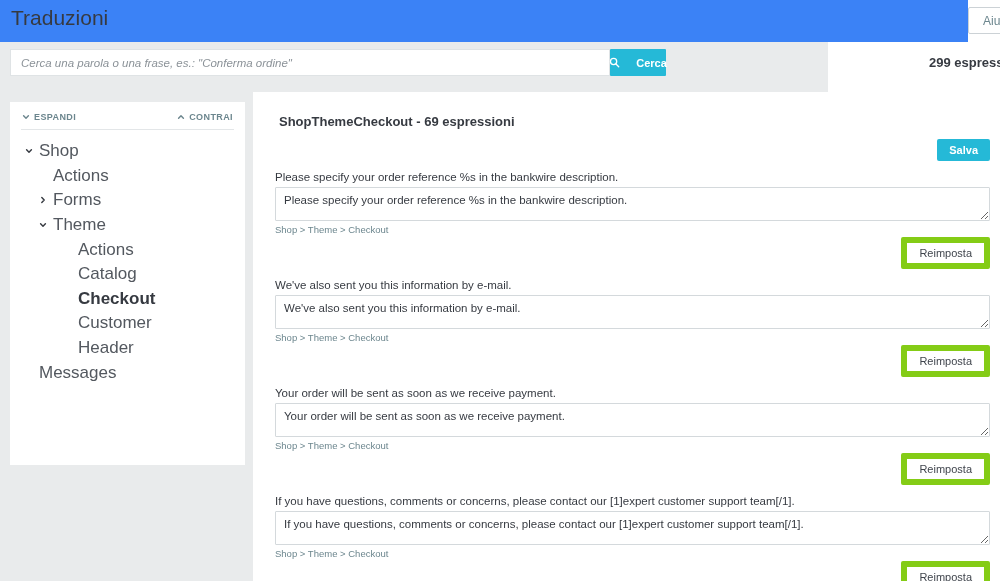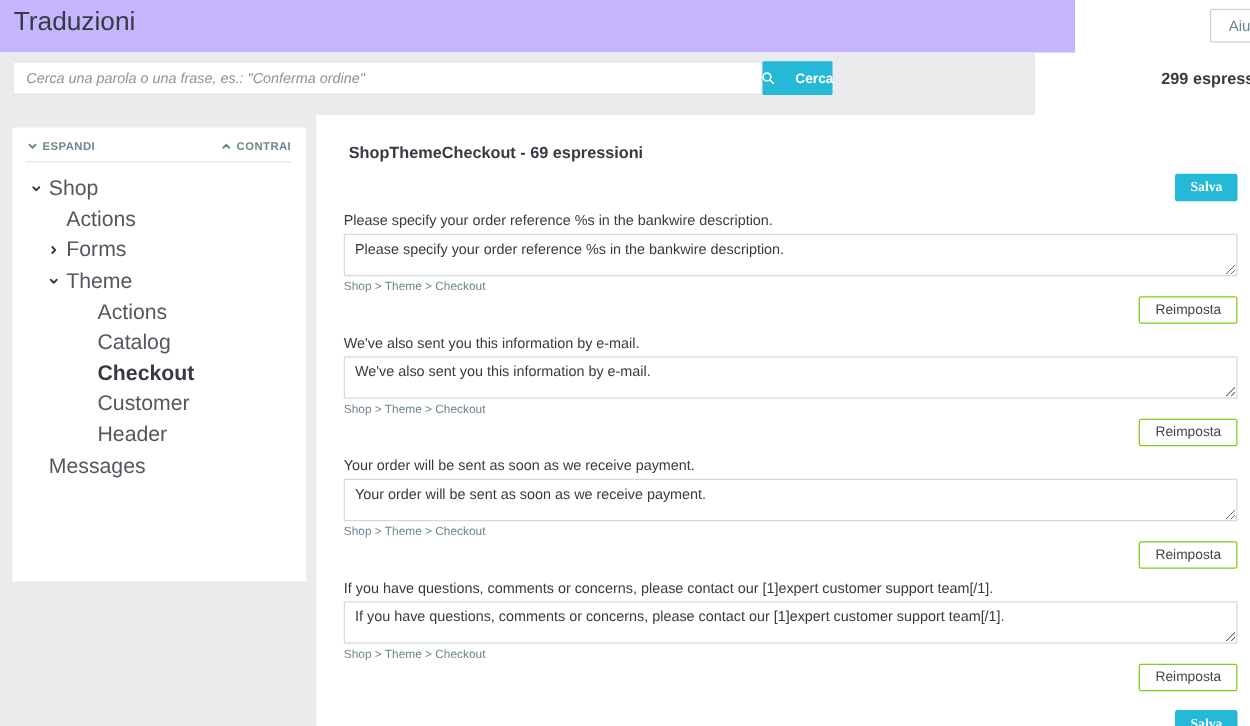--- a/index.html
+++ b/index.html
@@ -6,21 +6,21 @@
   html, body {
     margin: 0; padding: 0;
     width: 1000px; height: 581px;
     overflow: hidden;
     background: #ffffff;
     font-family: "Liberation Sans", sans-serif;
   }
   .page { position: relative; width: 1000px; height: 581px; }
 
   
-  .top-header { position: absolute; top: 0; left: 0; width: 860px; height: 42px; background: #c4b5fd; }
+  .top-header { position: absolute; top: 0; left: 0; width: 968px; height: 42px; background: #3b82f6; }
   .page-title {
     position: absolute; left: 11px; top: 6px; margin: 0;
     font-size: 21px; font-weight: 400; color: #363a41;
   }
   .help-btn {
     position: absolute; left: 968px; top: 7px; height: 27px;
     padding: 0 14px; background: #fff;
     border: 1px solid #ccd2d6; border-radius: 2px;
     color: #6c868e; font-size: 12px; font-family: inherit;
     cursor: pointer; white-space: nowrap;
@@ -79,35 +79,35 @@
   .main-panel {
     position: absolute; left: 253px; top: 50px; width: 747px; height: 489px;
     background: #fff; padding: 18px 10px 0 22px; overflow: hidden;
   }
   .section-heading { margin: 4px; font-size: 13px; font-weight: 700; color: #363a41; }
   .save-row { text-align: right; }
   .save-row.top { margin-top: 10px; }
   .save-row.bottom { margin-top: 15px; }
   .save-btn {
     background: #25b9d7; color: #fff; border: none; border-radius: 2px;
-    font-size: 11px; font-weight: 700; font-family: Liberation Serif, serif;
+    font-size: 11px; font-weight: 700; font-family: Liberation Sans, sans-serif;
     padding: 5px 12px; cursor: pointer; margin-left: 19px;
   }
   .entry { margin-top: 10px; }
   .entry-label { font-size: 11.5px; color: #363a41; }
   .entry-input {
     display: block; width: 100%; height: 34px; margin-top: 4px;
     border: 1px solid #d4d9dc; border-radius: 1px;
     padding: 6px 8px; font-size: 11.5px; color: #363a41;
     font-family: inherit; resize: vertical; outline: none; background: #fff;
   }
   .breadcrumb { font-size: 9.5px; color: #6c868e; margin-top: 3px; }
   .reset-row { text-align: right; margin-top: 2px; }
   .reset-btn {
-    background: #fff; border: 1px solid #84cc16; border-radius: 2px;
+    background: #fff; border: 6px solid #84cc16; border-radius: 2px;
     color: #40454d; font-size: 11px; font-family: inherit;
     padding: 4px 12px; cursor: pointer;
   }
 </style>
 </head>
 <body>
 
 <div class="page">
 
   <div class="top-header">

